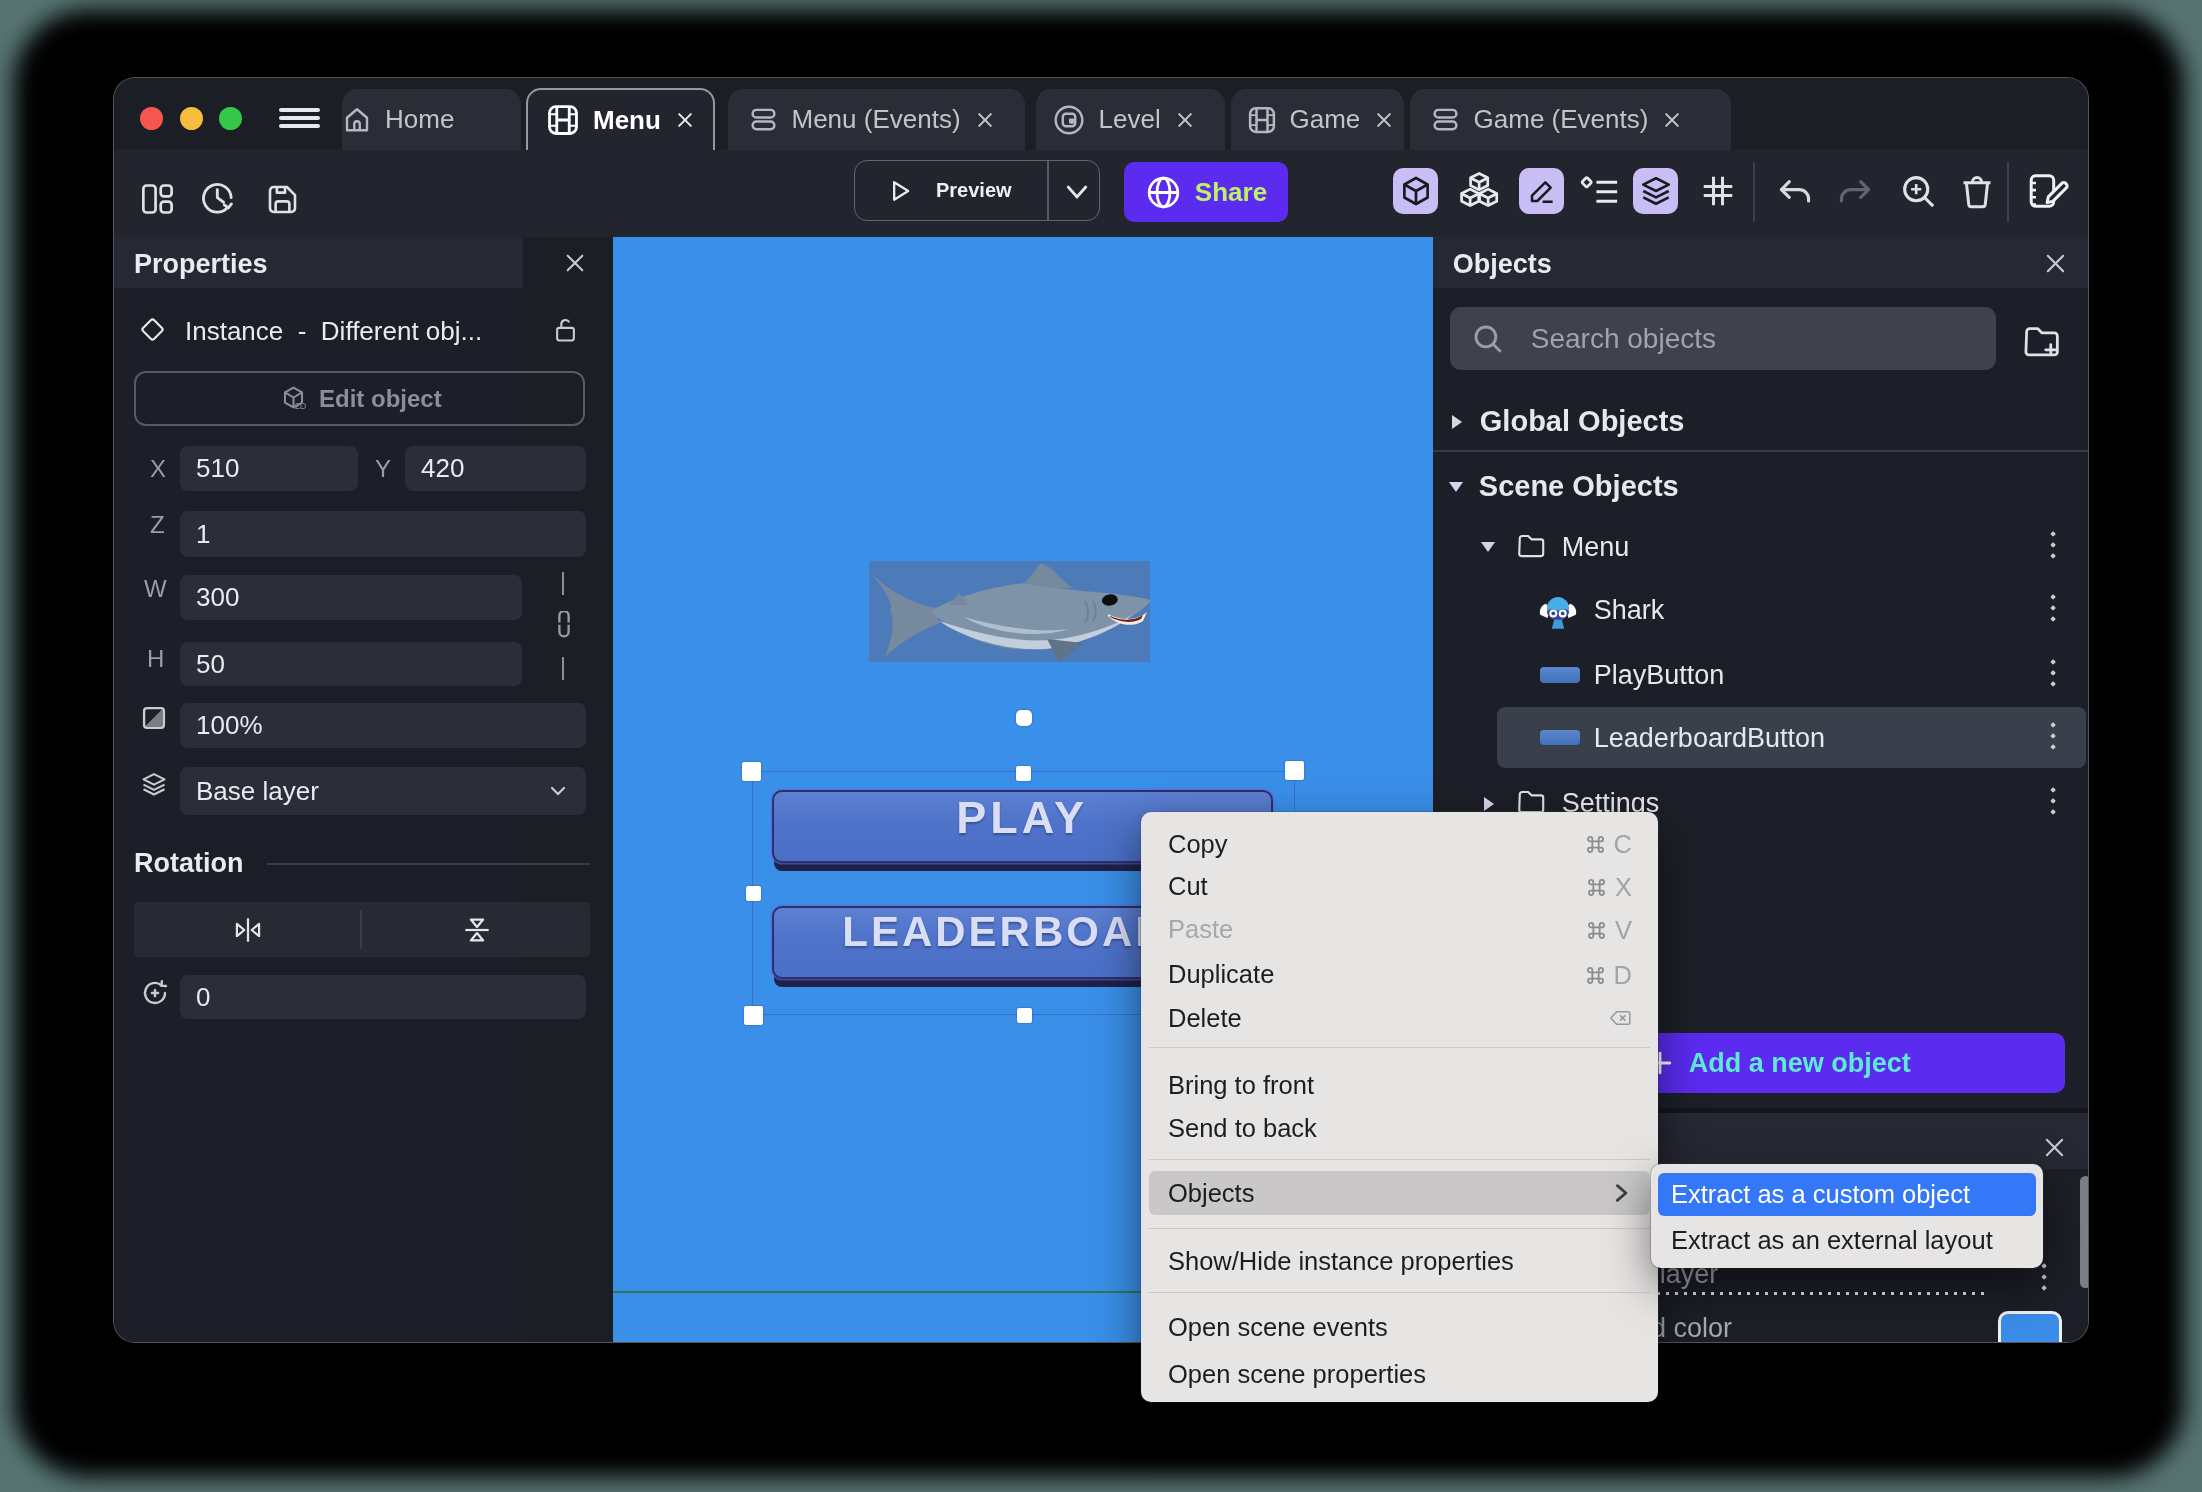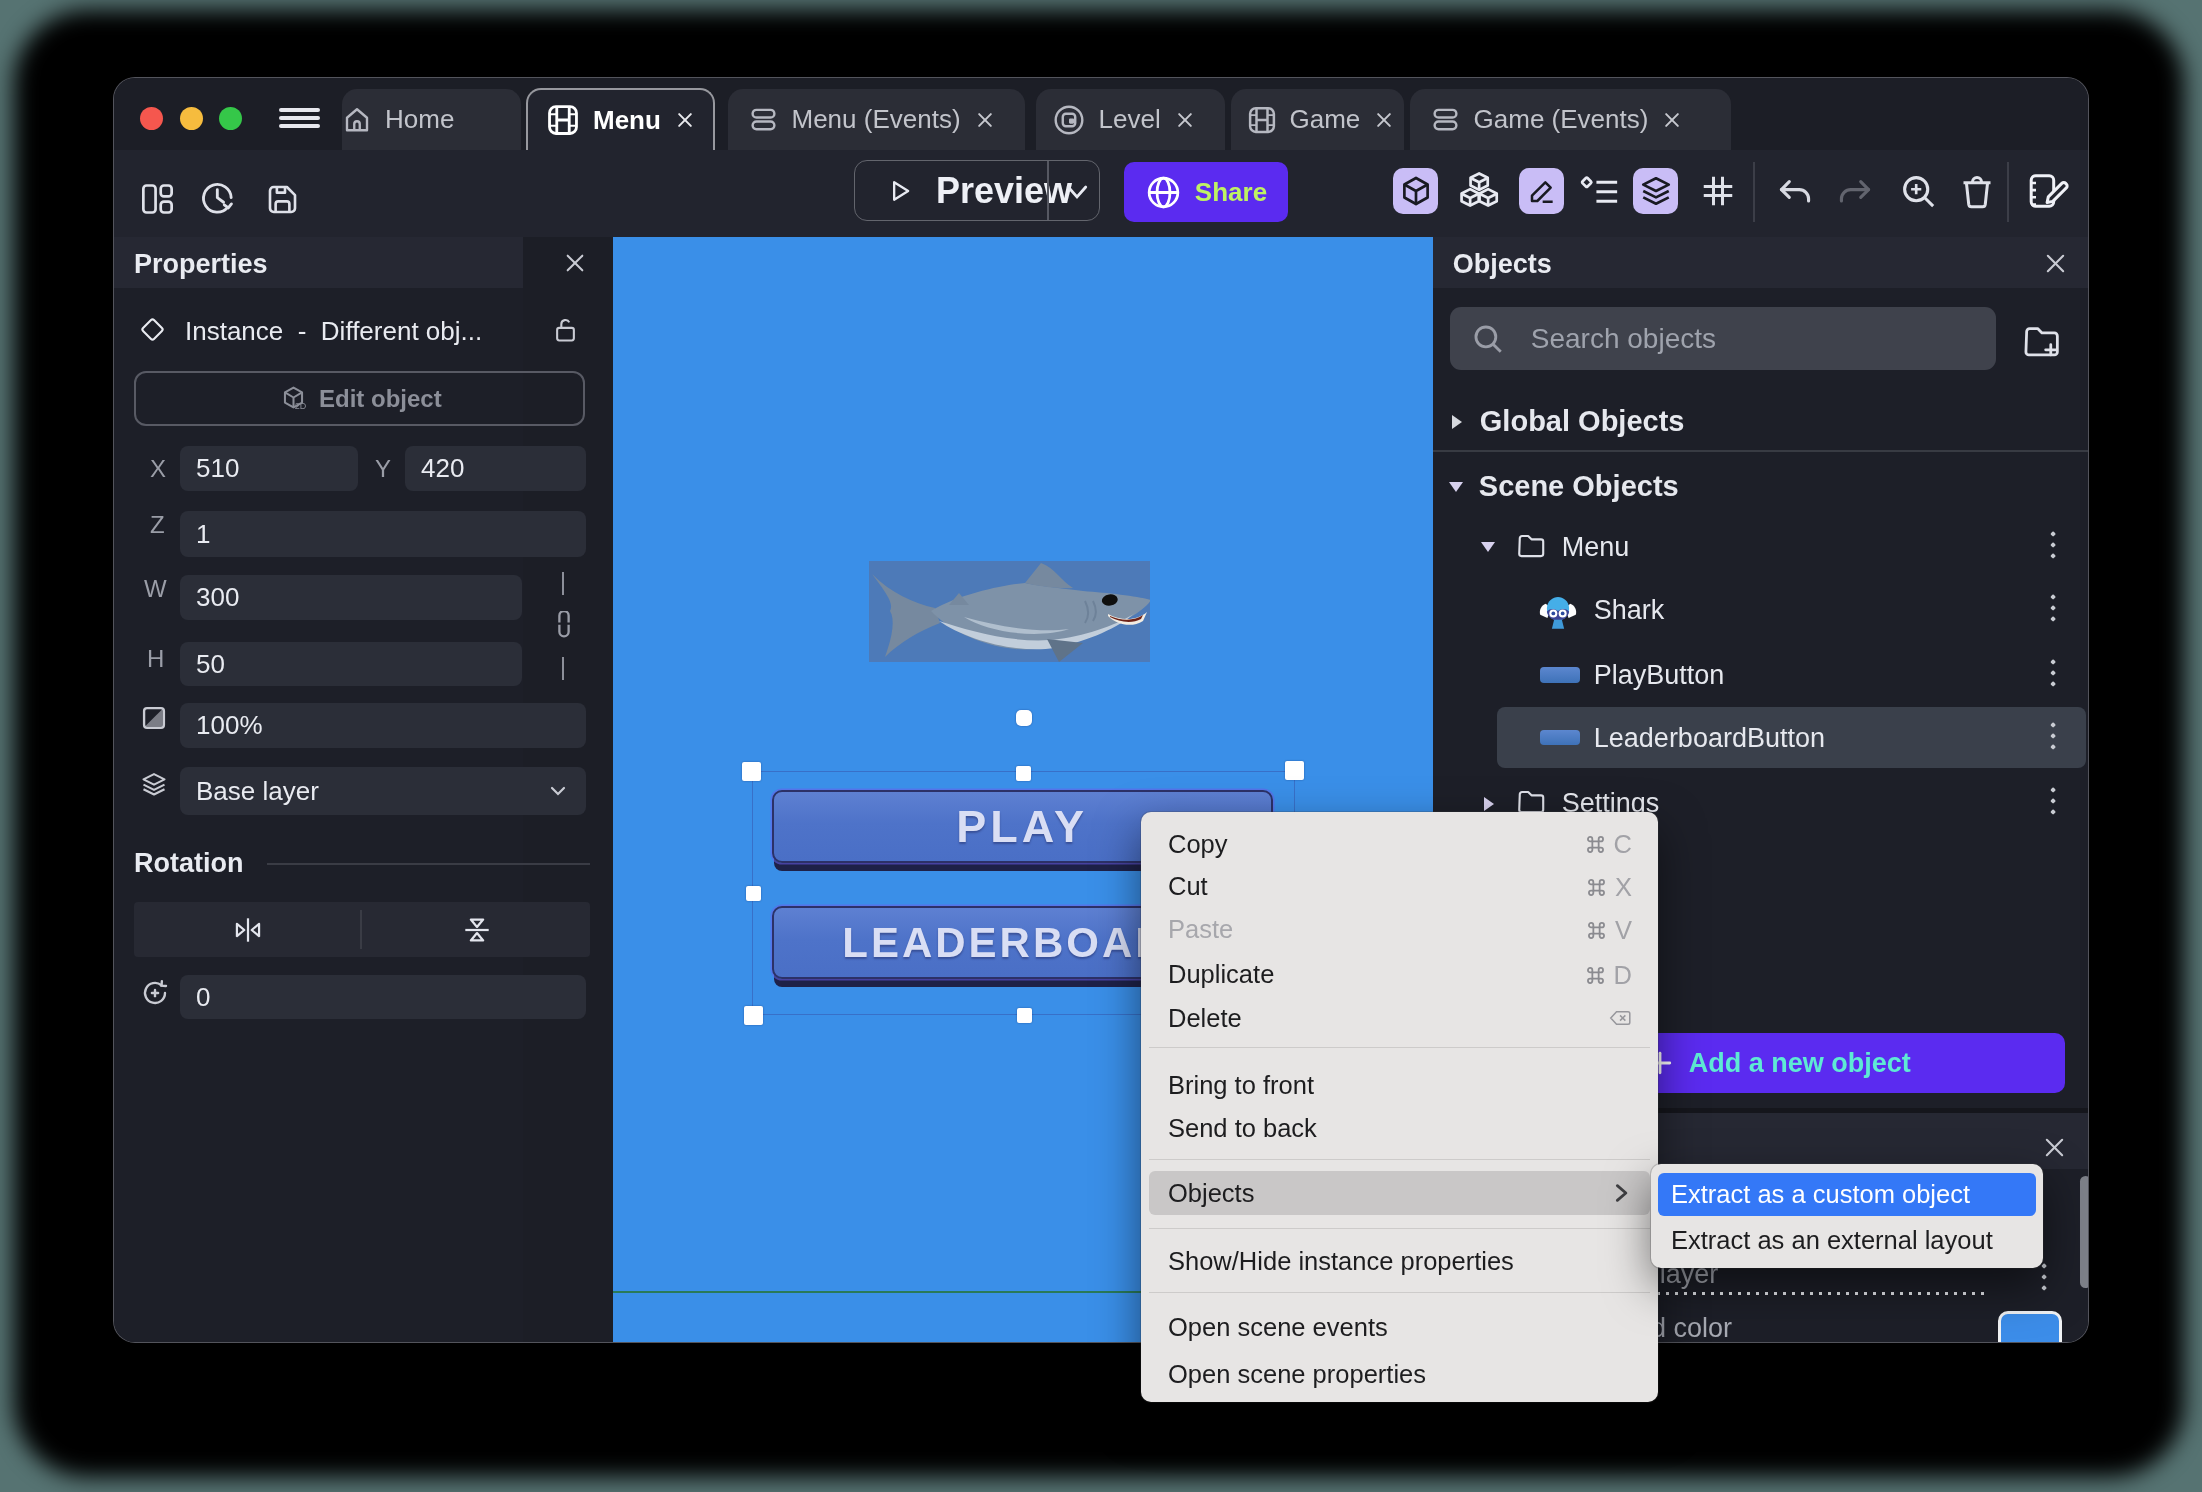--- a/index.html
+++ b/index.html
@@ -36,21 +36,21 @@
 .flbl{position:absolute;color:#9a9da7;font-size:24px}
 
 .row{position:absolute;color:#e6e8ee;font-size:27px;display:flex;align-items:center}
 .kebab{position:absolute;width:5px;height:30px}
 .kebab i{position:absolute;left:0;width:4.2px;height:4.2px;border-radius:1px;background:#c9ccd3;transform:rotate(45deg)}
 .kebab i:nth-child(1){top:0}.kebab i:nth-child(2){top:11px}.kebab i:nth-child(3){top:22px}
 .arr-r{width:0;height:0;border-left:10px solid #d7d1ee;border-top:7px solid transparent;border-bottom:7px solid transparent;display:inline-block}
 .arr-d{width:0;height:0;border-top:10px solid #d7d1ee;border-left:7px solid transparent;border-right:7px solid transparent;display:inline-block}
 
 .hd{position:absolute;background:#fff;border-radius:2px;box-shadow:0 0 2px rgba(0,0,60,.4)}
-.gbtn{position:absolute;border-radius:10px;background:linear-gradient(180deg,#5e80d2 0%,#4e73c9 45%,#4a6fc6 100%);box-shadow:0 0 0 1.5px rgba(105,95,235,.55),0 10px 0 -2px #1e2148;border:2.5px solid #2c3168;display:flex;align-items:center;justify-content:center;color:#d9def4;font-weight:bold;text-shadow:0 2px 2px rgba(25,30,80,.4)}
+.gbtn{position:absolute;border-radius:10px;background:linear-gradient(180deg,#5e80d2 0%,#4e73c9 45%,#4a6fc6 100%);box-shadow:0 0 0 1.5px rgba(105,95,235,.55),0 10px 0 -2px #1e2148;border:2.5px solid #2c3168;display:flex;align-items:flex-start;justify-content:center;color:#d9def4;font-weight:bold;text-shadow:0 2px 2px rgba(25,30,80,.4)}
 
 #cm{position:absolute;left:1141px;top:812px;width:517px;height:590px;background:#e7e5e4;border-radius:10px;box-shadow:0 18px 45px rgba(0,0,0,.5),0 0 0 1px rgba(70,70,70,.22);font-size:25.5px;color:#1d1d1f;line-height:29px}
 #cm .it{position:absolute;left:27px}
 #cm .sc{position:absolute;right:26px;color:#a2a2a7;display:flex;align-items:center;gap:8px}
 #cm .sep{position:absolute;left:8px;width:501px;height:1px;background:#cdcbca}
 #sm{position:absolute;left:1651px;top:1164px;width:392px;height:104px;background:#e7e5e4;border-radius:10px;box-shadow:0 18px 45px rgba(0,0,0,.5),0 0 0 1px rgba(70,70,70,.22);font-size:25.5px;color:#1d1d1f;line-height:29px}
 </style></head>
 <body>
 <div id="shadow"></div>
 <div id="win">
@@ -163,21 +163,21 @@
         <svg width="35" height="35" viewBox="0 0 28 28" fill="none" stroke="#dfe1e9" stroke-width="2.1" stroke-linejoin="round">
           <path d="M4 7 a3 3 0 0 1 3 -3 H17.5 L24 10.5 V21 a3 3 0 0 1 -3 3 H7 a3 3 0 0 1 -3 -3 Z"></path>
           <path d="M8.5 24 v-6.5 a2 2 0 0 1 2 -2 h7 a2 2 0 0 1 2 2 V24"></path>
           <path d="M9.5 4 v4.5 h6.5 V4"></path>
         </svg>
       </div>
     <div id="previewbtn">
       <svg style="margin-left:31px" width="28" height="28" viewBox="0 0 24 24" fill="none" stroke="#e8eaf2" stroke-width="2" stroke-linejoin="round">
           <path d="M7 4.5 L19 12 7 19.5 Z"></path>
         </svg>
-      <span style="margin-left:22px;font-weight:bold;font-size:36px">Preview</span>
+      <span style="margin-left:22px;font-weight:bold;font-size:20px">Preview</span>
       <div class="dv"></div>
       <svg style="position:absolute;left:207px;top:20px" width="30" height="22" viewBox="0 0 24 16" fill="none" stroke="#e8eaf2" stroke-width="2.2" stroke-linecap="round">
           <path d="M5 3 l7 8 7-8" transform="translate(0,1)"></path>
         </svg>
     </div>
     <div id="sharebtn">
       <svg width="37" height="37" viewBox="0 0 24 24" fill="none" stroke="#fff" stroke-width="1.8">
           <circle cx="12" cy="12" r="9.3"></circle>
           <ellipse cx="12" cy="12" rx="4.2" ry="9.3"></ellipse>
           <line x1="2.7" y1="12" x2="21.3" y2="12"></line>

